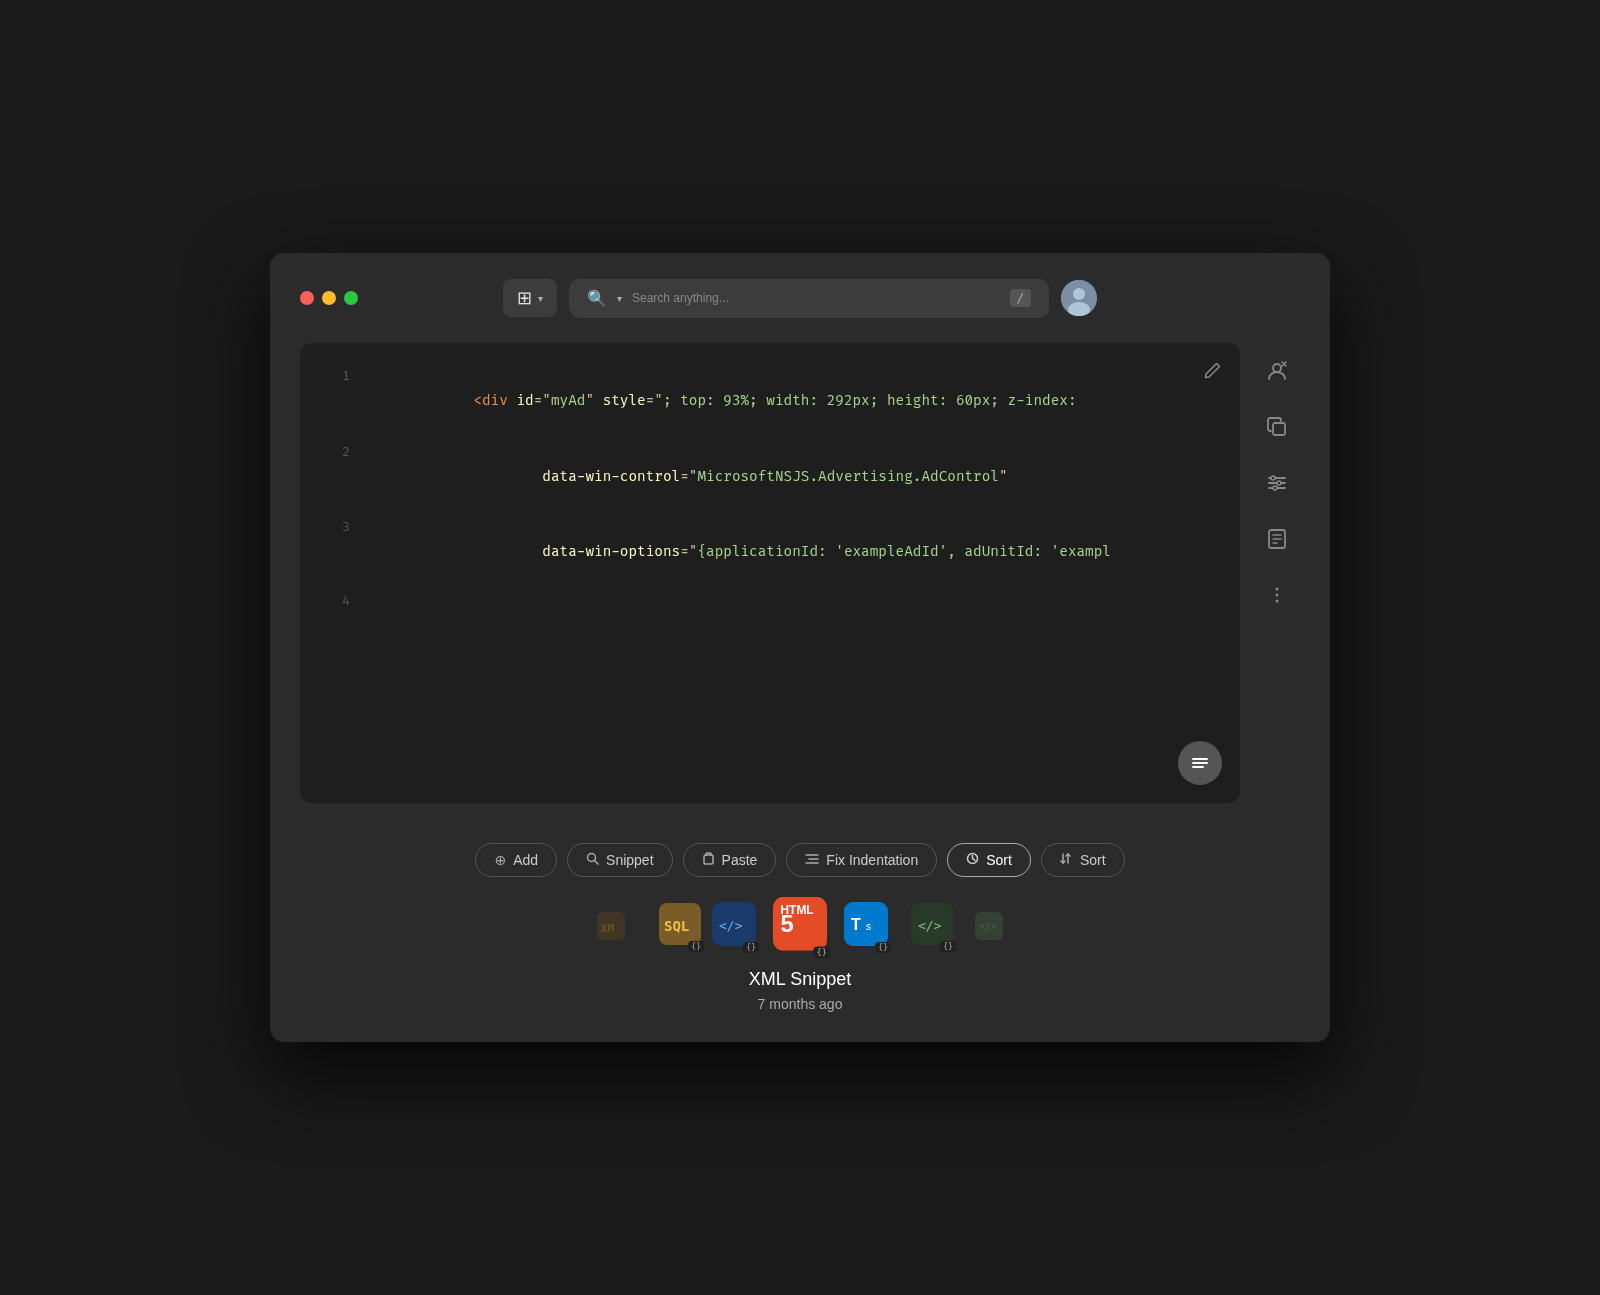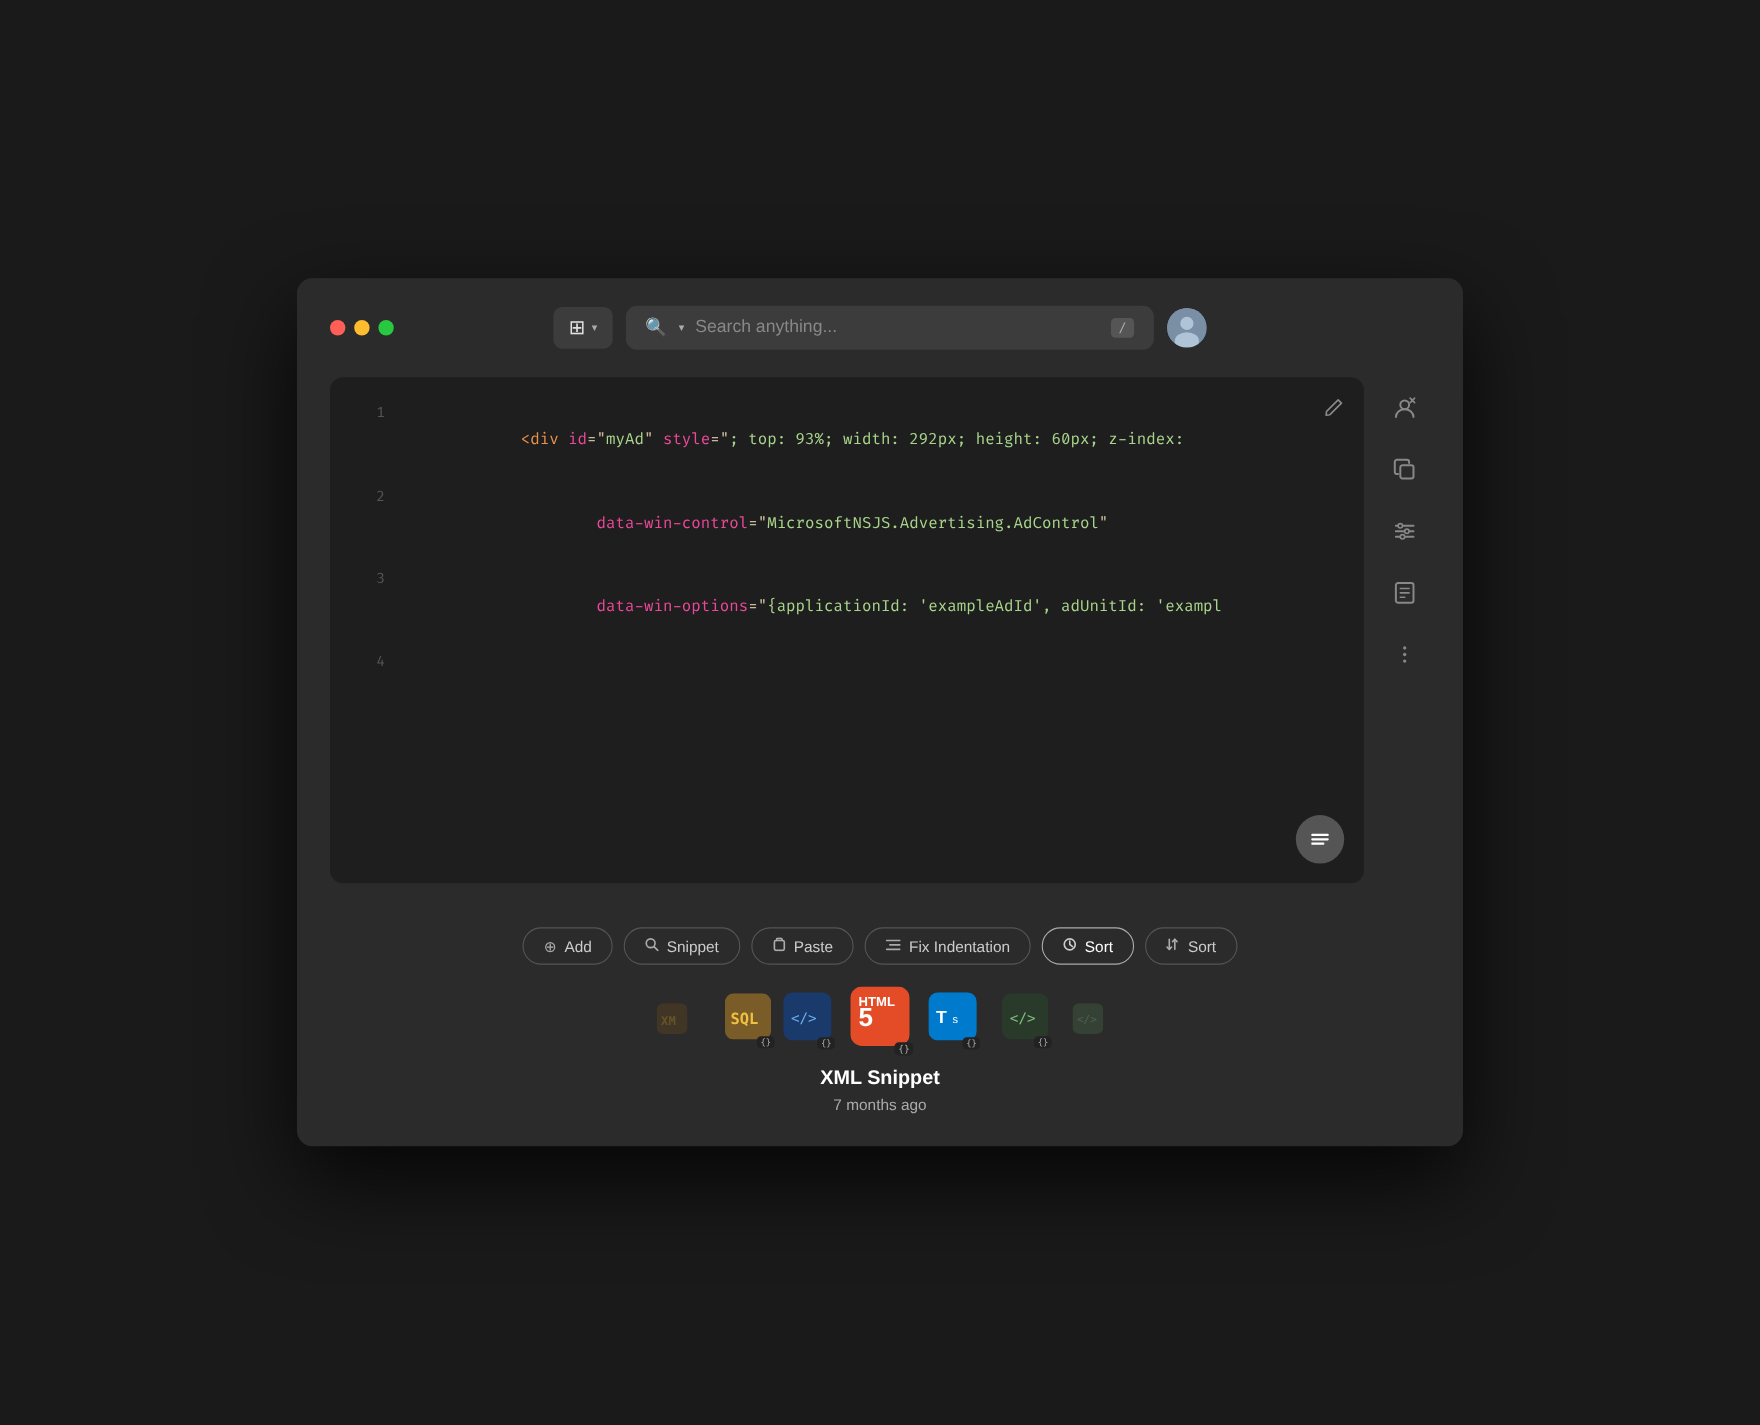--- a/index.html
+++ b/index.html
@@ -92,21 +92,21 @@
       font-size: 16px;
     }
 
     .search-arrow {
       font-size: 10px;
       color: #aaa;
     }
 
     .search-placeholder {
       color: #888;
-      font-size: 16px;
+      font-size: 12px;
       flex: 1;
     }
 
     .search-slash {
       background: #555;
       color: #aaa;
       font-size: 12px;
       padding: 2px 7px;
       border-radius: 4px;
       font-family: monospace;
@@ -164,21 +164,21 @@
       flex-shrink: 0;
       font-size: 13px;
     }
 
     .code-text {
       color: #c8b89a;
       white-space: pre;
     }
 
     .code-tag { color: #e8914a; }
-    .code-attr { color: #ec4899; }
+    .code-attr { color: #fef9c3; }
     .code-value { color: #a8d58b; }
     .code-equals { color: #c8b89a; }
 
     .edit-icon-btn {
       position: absolute;
       top: 18px;
       right: 18px;
       color: #888;
       cursor: pointer;
       font-size: 16px;
@@ -275,21 +275,21 @@
       align-items: center;
       justify-content: center;
       cursor: pointer;
       position: relative;
     }
 
     .snippet-title {
       text-align: center;
       color: #fff;
       font-size: 18px;
-      font-weight: 700;
+      font-weight: 400;
       margin-bottom: 6px;
     }
 
     .snippet-date {
       text-align: center;
       color: #aaa;
       font-size: 14px;
     }
 
     

